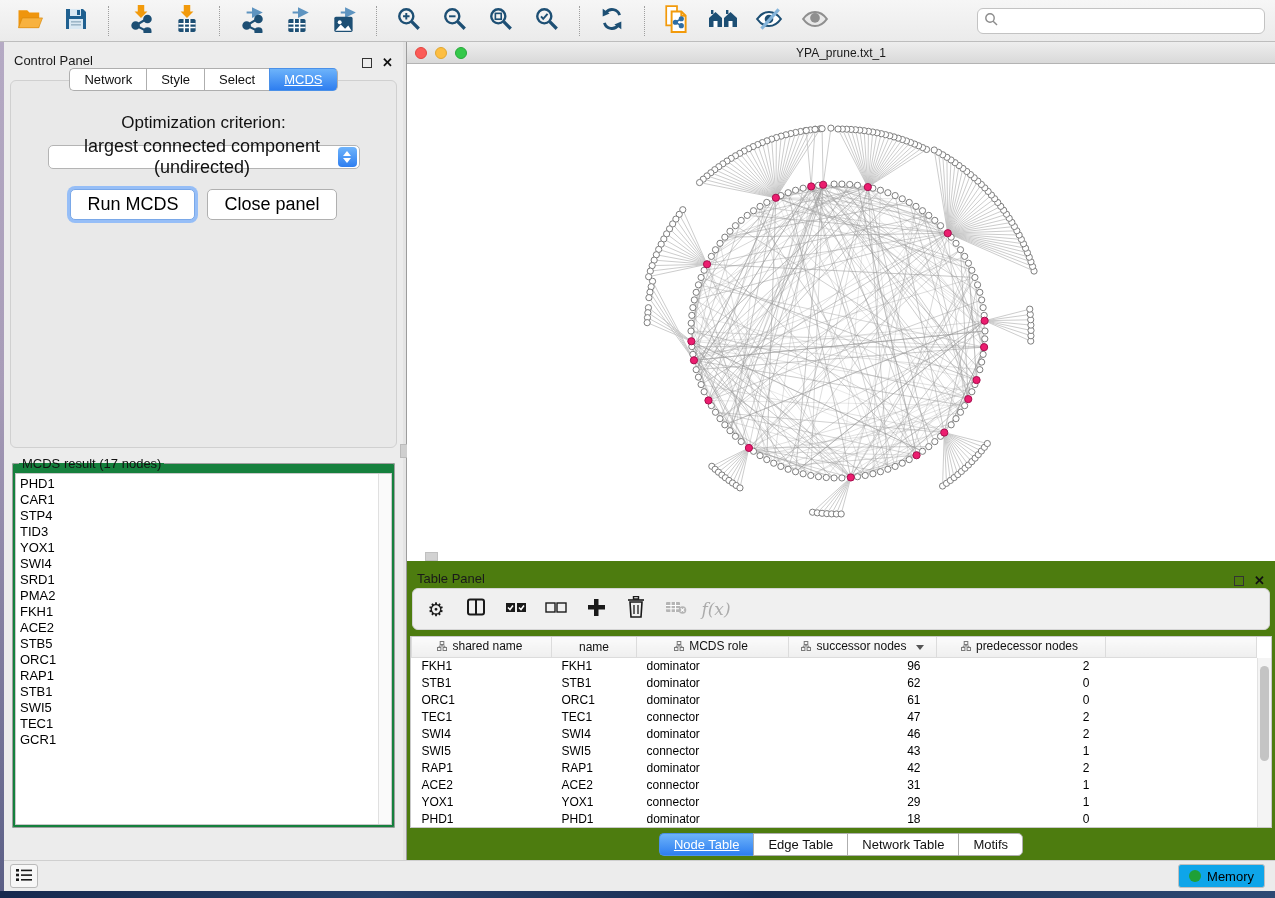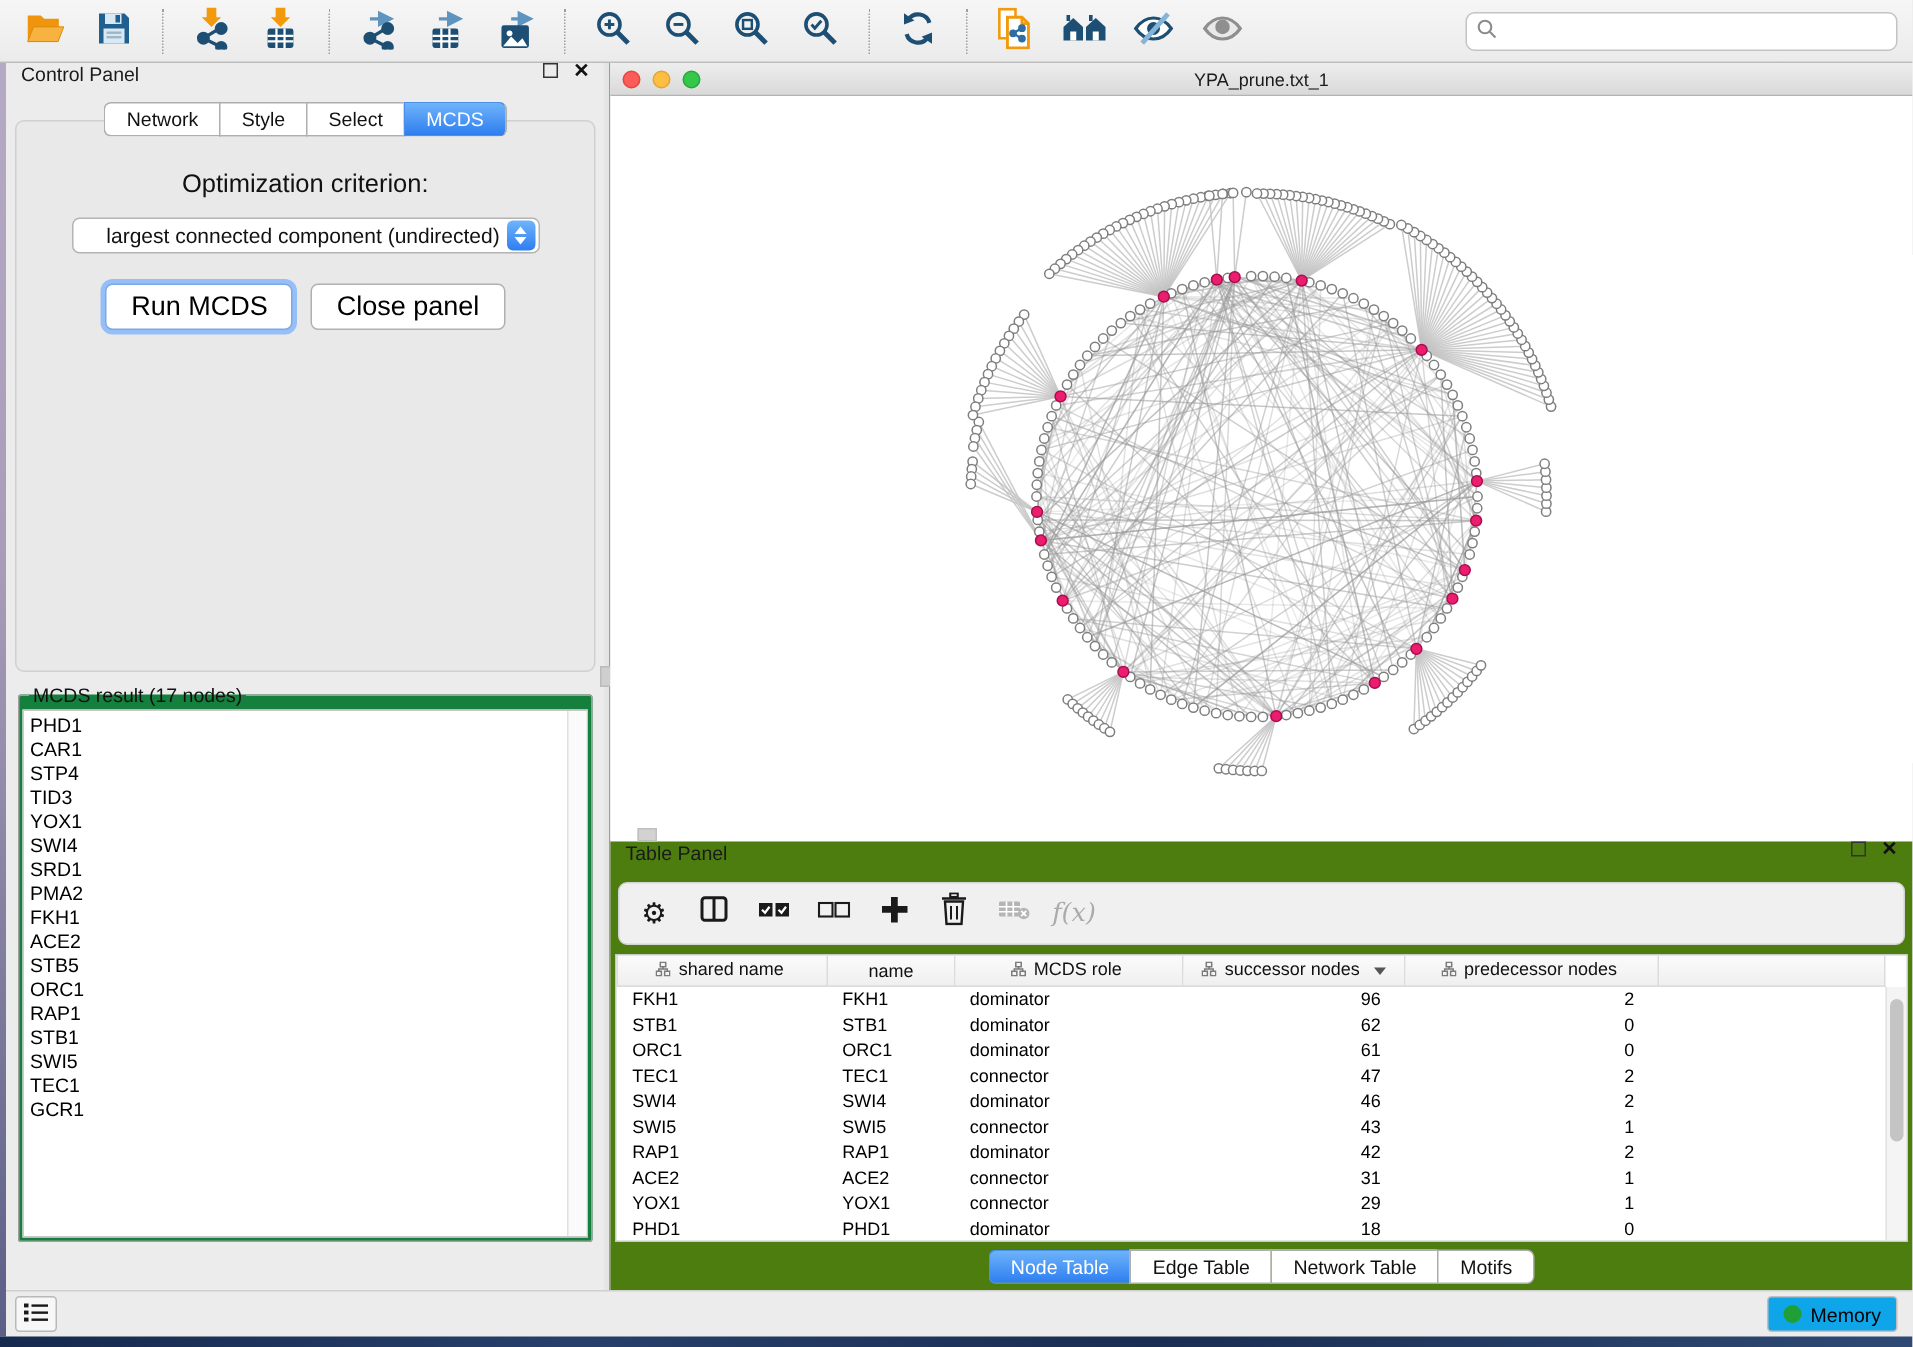--- a/index.html
+++ b/index.html
@@ -16,36 +16,36 @@
   .tb-sep { width:1px; height:30px; border-left:1px dotted #9f9f9f; margin:0 6px; }
   .tb-spacer { flex:1; }
   .searchbox { width:288px; height:26px; background:#fff; border:1px solid #c3c3c3; border-radius:6px; display:flex; align-items:center; padding:0 6px; gap:5px; }
   .searchbox input { border:none; outline:none; flex:1; font-size:12px; font-family:"Liberation Sans",sans-serif; background:transparent; }
 
   
   .main { position:absolute; top:42px; left:0; width:1275px; height:818px; }
 
   
   .cpanel { position:absolute; left:4px; top:0; width:399px; height:818px; background:#ececec; }
-  .panel-head { height:26px; display:flex; align-items:flex-start; padding:0 10px; }
+  .panel-head { height:26px; display:flex; align-items:flex-end; padding:0 10px; }
   .panel-title { font-size:13px; color:#1a1a1a; }
   .panel-head .spacer { flex:1; }
   .float-ic { width:10px; height:10px; border:1.5px solid #333; margin-right:10px; display:inline-block; cursor:pointer; }
   .close-ic { font-size:13px; font-weight:bold; color:#111; cursor:pointer; line-height:10px; }
 
   .seg-row { display:flex; justify-content:center; position:relative; z-index:2; }
   .seg { font-family:"Liberation Sans",sans-serif; font-size:13px; padding:3px 14px; background:#fff; border:1px solid #aeaeae; border-right:none; color:#111; cursor:pointer; }
   .seg:first-child { border-radius:5px 0 0 5px; }
   .seg:last-child { border-radius:0 5px 5px 0; border-right:1px solid #aeaeae; }
-  .seg-active { background:linear-gradient(#6db3fa,#2e7ef0); color:#fff; border-color:#4a90e8; }
+  .seg-active { background:linear-gradient(#6db3fa,#2e7ef0); color:#fff; border-color:#4a90e8;text-decoration:underline; }
 
   .tab-content { margin:-11px 6px 0 6px; height:368px; background:#e9e9e9; border:1px solid #d0d0d0; border-radius:6px; padding-top:32px; text-align:center; }
   .opt-label { font-size:17px; margin-bottom:12px; }
   .dropdown { width:312px; height:24px; margin:0 auto 20px auto; background:#fff; border:1px solid #b4b4b4; border-radius:5px; display:flex; align-items:center; cursor:pointer; position:relative; }
-  .dropdown .dd-text { flex:1; text-align:center; font-size:14px; padding-left:18px; }
+  .dropdown .dd-text { flex:1; text-align:center; font-size:18px; padding-left:18px; }
   .dd-step { width:19px; height:20px; margin-right:2px; border-radius:4px; background:linear-gradient(#6fb4fb,#2e7ef0); display:flex; flex-direction:column; align-items:center; justify-content:center; gap:2px; }
   .dd-up { width:0;height:0;border-left:4px solid transparent;border-right:4px solid transparent;border-bottom:5px solid #fff; }
   .dd-down { width:0;height:0;border-left:4px solid transparent;border-right:4px solid transparent;border-top:5px solid #fff; }
   .btn-row { display:flex; justify-content:center; gap:12px; }
   .pbtn { font-family:"Liberation Sans",sans-serif; font-size:18px; padding:4px 16px; background:#fff; border:1px solid #b0b0b0; border-radius:5px; cursor:pointer; }
   .pbtn.focused { box-shadow:0 0 0 3px rgba(106,168,255,.65); border-color:#7aa8e8; }
 
   .mcds-fieldset { margin:8px 8px 0 8px; height:372px; border:1px solid #9f9f9f; border-radius:2px; padding:2px; background:#15803d; }
   .mcds-fieldset legend { font-size:13px; padding:0 3px; margin-left:4px; }
   .mcds-listwrap { background:#fff; border:1px solid #c9c9c9; height:352px; display:flex; }

